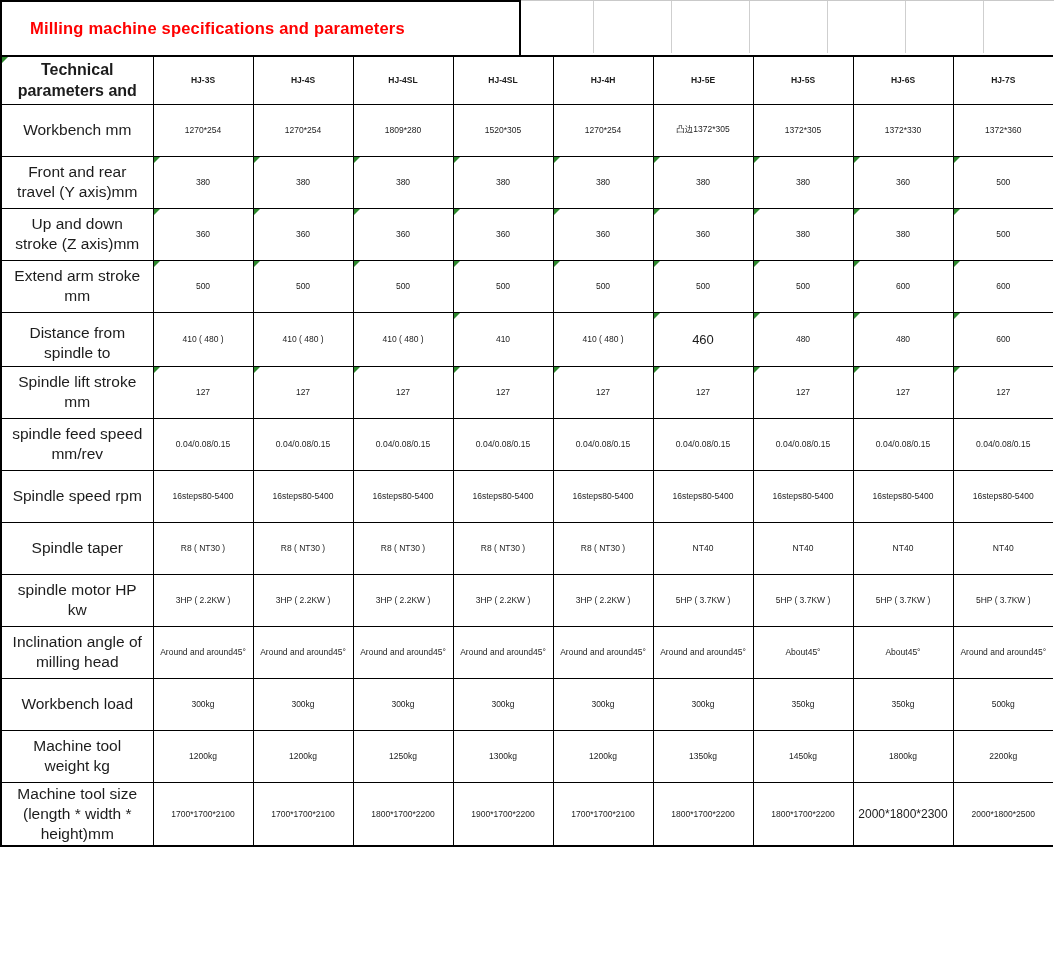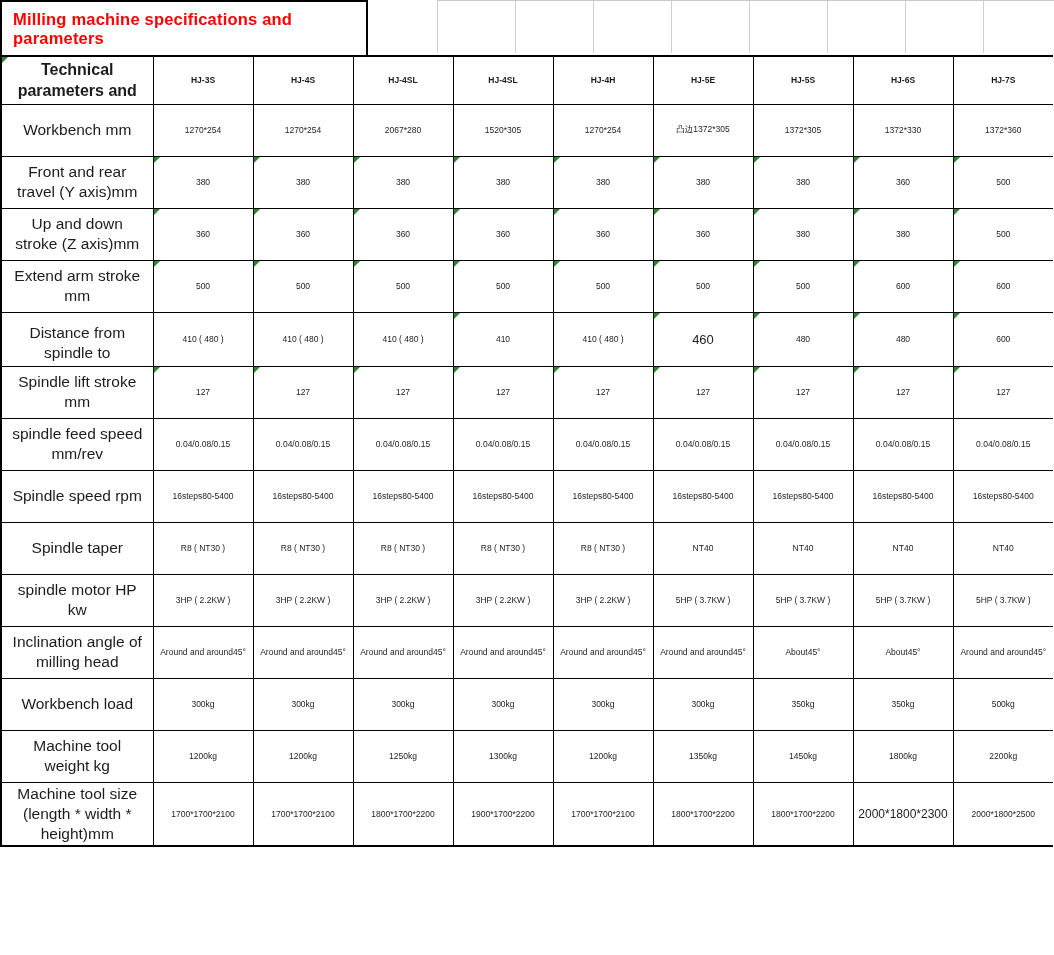--- a/index.html
+++ b/index.html
@@ -14,27 +14,27 @@
   }
 
   
   .title-row { position: relative; height: 55px; }
   .grid-area {
     position: absolute; left: 437px; top: 0; right: 0; height: 53px;
     border-top: 1px solid #c9c9c9;
     background: repeating-linear-gradient(to right, #cfcfcf 0 1px, transparent 1px 78px);
   }
   .title-cell {
-    position: absolute; left: 0; top: 0; width: 368px; height: 55px;
+    position: absolute; left: 0; top: 0; width: 521px; height: 55px;
     background: #fff;
     border-top: 2px solid #000;
     border-left: 2px solid #000;
     border-right: 2px solid #000;
     display: flex; align-items: center;
-    padding-left: 11px;
+    padding-left: 28px;
   }
   .title-text { font-weight: bold; font-size: 16.5px; letter-spacing: 0.2px; }
 
   
   table.spec {
     border-collapse: collapse;
     table-layout: fixed;
     width: 1052px;
     border-left: 2px solid #000;
     border-top: 2px solid #000;
@@ -117,21 +117,21 @@
         <th class="model" style="font-size: 8.5px;">HJ-6S</th>
         <th class="model" style="font-size: 8.5px;">HJ-7S</th>
       </tr>
   </thead>
   <tbody>
 
   <tr>
         <td class="label">Workbench mm</td>
         <td class="val" style="font-size: 8.5px;">1270*254</td>
         <td class="val" style="font-size: 8.5px;">1270*254</td>
-        <td class="val" style="font-size: 8.5px;">2067*280</td>
+        <td class="val" style="font-size: 8.5px;">1809*280</td>
         <td class="val" style="font-size: 8.5px;">1520*305</td>
         <td class="val" style="font-size: 8.5px;">1270*254</td>
         <td class="val" style="font-size: 8.5px;">凸边1372*305</td>
         <td class="val" style="font-size: 8.5px;">1372*305</td>
         <td class="val" style="font-size: 8.5px;">1372*330</td>
         <td class="val" style="font-size: 8.5px;">1372*360</td>
       </tr>
       <tr>
         <td class="label">Front and rear
 travel (Y axis)mm</td>

